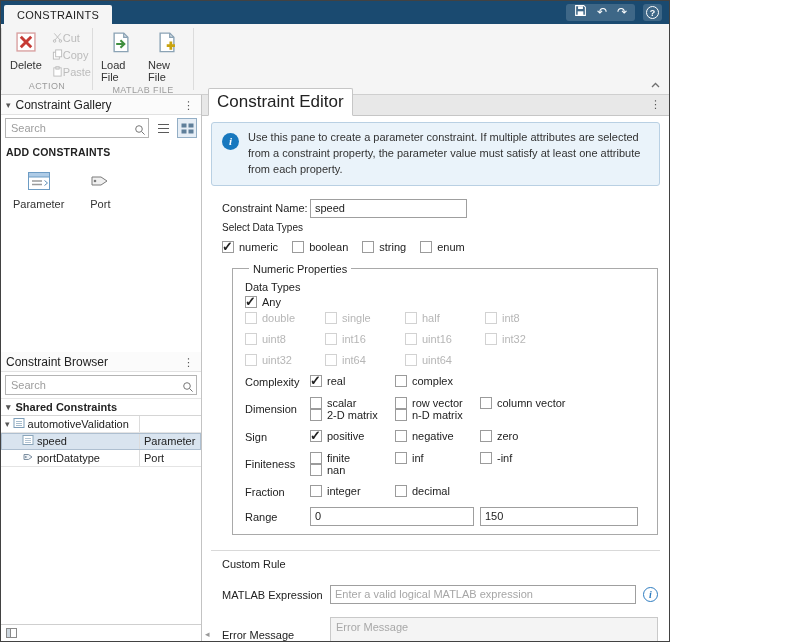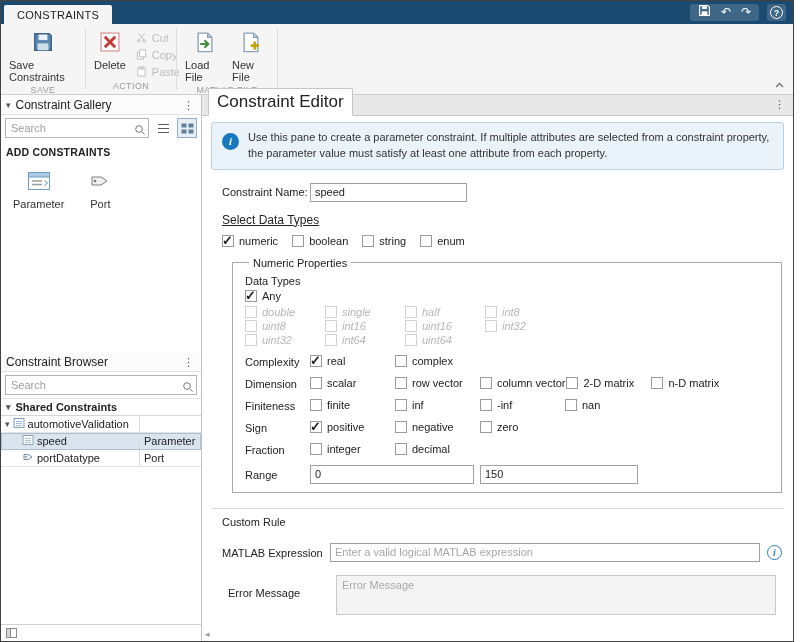--- a/index.html
+++ b/index.html
@@ -1,36 +1,36 @@
 <!DOCTYPE html>
 <html><head>
 <meta charset="utf-8">
 <style>
   *{box-sizing:border-box;margin:0;padding:0;}
   html,body{background:#ffffff;}
   body{font-family:"Liberation Sans",sans-serif;width:802px;height:642px;}
-  .window{width:794px;height:642px;border:1px solid #424242;display:flex;flex-direction:column;background:#0f766e;overflow:hidden;}
+  .window{width:670px;height:642px;border:1px solid #424242;display:flex;flex-direction:column;background:#0f766e;overflow:hidden;}
 
   
   .titlebar{height:23px;background:#1a4a70;display:flex;align-items:flex-end;flex:none;position:relative;}
   .ribbon-tab{margin-left:3px;background:#f5f5f5;color:#1d1d1d;font-size:11px;letter-spacing:.3px;padding:4px 13px 3px;border-radius:2px 2px 0 0;}
   .qab{position:absolute;right:34px;top:3px;display:flex;align-items:center;gap:10px;background:rgba(255,255,255,.16);border-radius:3px;padding:0 8px;height:17px;color:#fff;font-size:12px;}
   .qab .g{line-height:17px;}
   .help-btn{position:absolute;right:7px;top:3px;width:19px;height:17px;border-radius:3px;background:rgba(255,255,255,.16);display:flex;align-items:center;justify-content:center;}
   .help-circle{width:13px;height:13px;border:1px solid #fff;border-radius:50%;color:#fff;font-size:9px;font-weight:bold;display:flex;align-items:center;justify-content:center;}
 
   
   .ribbon{height:71px;background:#f5f5f5;border-bottom:1px solid #cfcfcf;display:flex;flex:none;position:relative;}
   .rgroup{display:flex;flex-direction:column;flex:none;}
   .rbuttons{flex:1;display:flex;align-items:stretch;padding:4px 4px 0;}
   .rlabel{font-size:9px;color:#9b9b9b;text-align:center;padding:2px 0 4px;letter-spacing:.4px;}
   .rdivider{width:1px;background:#dcdcdc;margin:4px 0;flex:none;}
   .bigbtn{display:flex;flex-direction:column;align-items:center;gap:4px;font-size:11px;color:#333;padding:3px 4px 0;cursor:default;}
   .smallstack{display:flex;flex-direction:column;gap:3px;padding:3px 2px 0 6px;}
-  .smallbtn{display:flex;align-items:center;gap:5px;font-size:11px;color:#bcbcbc;height:14px;}
+  .smallbtn{display:flex;align-items:center;font-size:11px;color:#bcbcbc;height:14px;}
   .collapse-btn{position:absolute;right:6px;bottom:3px;width:16px;height:13px;display:flex;align-items:center;justify-content:center;}
 
   
   .bodyrow{flex:1;display:flex;min-height:0;}
   .sidebar{width:201px;flex:none;border-right:1px solid #c3c3c3;display:flex;flex-direction:column;background:#fff;}
   .phead{height:20px;display:flex;align-items:center;gap:5px;padding:0 5px;background:#fbfbfb;border-bottom:1px solid #e2e2e2;flex:none;}
   .caret{font-size:9px;color:#555;}
   .ptitle{font-size:12px;color:#222;}
   .kebab{margin-left:auto;color:#555;font-size:11px;line-height:10px;padding:0 2px;}
 
@@ -68,39 +68,39 @@
   .doctabs .kebab{position:absolute;right:6px;top:4px;}
   .editor{flex:1;background:#fff;position:relative;overflow:hidden;padding-top:6px;}
 
   .banner{margin:0 9px;border:1px solid #b9d0e3;background:#eaf3fa;border-radius:3px;padding:7px 12px 7px 36px;position:relative;font-size:11px;color:#333;line-height:1.45;}
   .banner .bicon{position:absolute;left:10px;top:10px;width:17px;height:17px;border-radius:50%;background:#1878be;color:#fff;font-size:11px;font-weight:bold;font-style:italic;display:flex;align-items:center;justify-content:center;font-family:"Liberation Serif",serif;}
 
   .frow{display:flex;align-items:center;margin-left:20px;margin-right:11px;}
   .flabel{width:88px;font-size:11px;color:#222;flex:none;}
   .tinput{height:19px;border:1px solid #9f9f9f;font-size:11px;padding:0 4px;font-family:inherit;color:#222;background:#fff;}
   .tinput::placeholder{color:#a6a6a6;}
-  .sectlabel{margin:11px 0 8px 20px;font-size:12px;color:#222;text-decoration:underline;}
+  .sectlabel{margin:4px 0 8px 20px;font-size:10px;color:#222;}
 
   .cb{display:inline-flex;align-items:center;gap:5px;font-size:11px;color:#222;cursor:default;}
   .cb .box{width:12px;height:12px;border:1px solid #9b9b9b;background:#fff;position:relative;flex:none;}
   .cb .box.checked::after{content:"✓";position:absolute;left:-1px;top:-3px;font-size:13px;font-weight:bold;color:#222;}
   .cb.dis{color:#b6b6b6;}
   .cb.dis .box{border-color:#d2d2d2;}
   .cbrow .cb{margin-right:14px;}
 
   fieldset.numeric{margin:10px 11px 0 30px;border:1px solid #a9a9a9;padding:5px 12px 2px;}
   fieldset.numeric legend{font-size:11px;color:#222;padding:0 4px;margin-left:4px;}
   .prow{display:flex;align-items:center;margin-bottom:9px;}
   .prow.top{align-items:flex-start;flex-direction:column;}
   .plabel{width:65px;font-size:11px;color:#222;flex:none;padding-top:1px;}
   .pcontrols{display:flex;flex-wrap:wrap;align-items:center;}
   .pcontrols .cb{min-width:84px;margin-right:1px;}
   .anywrap{width:52px;flex:none;padding-top:1px;}
   .vsep{width:1px;background:#c9c9c9;align-self:stretch;margin:0 12px 0 2px;}
-  .dtgrid{display:grid;grid-template-columns:repeat(4,80px);row-gap:2px;font-style:italic;}
+  .dtgrid{display:grid;grid-template-columns:repeat(4,80px);row-gap:9px;}
 
   .custom-divider{border-top:1px solid #d9d9d9;margin:15px 9px 0;}
   .customlabel{margin:7px 0 0 20px;font-size:11px;color:#222;}
   .xrow{display:flex;align-items:center;margin:15px 11px 0 20px;justify-content:center;}
   .xrow.top{align-items:flex-start;}
   .xlabel{width:108px;font-size:11px;color:#222;flex:none;padding-top:2px;}
   .tarea{width:440px;height:40px;background:#f4f4f4;border:1px solid #c9c9c9;font-size:11px;padding:3px 5px;resize:none;color:#222;font-family:inherit;}
   .tarea::placeholder{color:#a8a8a8;}
   .info-i{width:15px;height:15px;border-radius:50%;border:1px solid #2e7cc0;color:#2e7cc0;font-size:10px;font-weight:bold;font-style:italic;display:inline-flex;align-items:center;justify-content:center;margin-left:7px;flex:none;font-family:"Liberation Serif",serif;}
   .main-grip{position:absolute;left:3px;bottom:2px;color:#9a9a9a;font-size:9px;}
@@ -122,36 +122,20 @@
       </span>
       <span class="g">↶</span>
       <span class="g">↷</span>
     </div>
     <div class="help-btn">
       <span class="help-circle">?</span>
     </div>
   </div>
 
   <div class="ribbon">
-    <div class="rgroup" style="width:84px">
-      <div class="rbuttons">
-        <div class="bigbtn">
-          <span>
-            <svg width="22" height="22" viewBox="0 0 16 16">
-                <path d="M2 2h10.5l1.5 1.5V14H2z" fill="#5e87ad" stroke="#3c6档" stroke-width="0"></path>
-                <path d="M2 2h10.5l1.5 1.5V14H2z" fill="#5e87ad" stroke="#39618a" stroke-width="1"></path>
-                <rect x="4.8" y="2.6" width="6.4" height="4" fill="#e9f0f7"></rect>
-                <rect x="4" y="9" width="8" height="5" fill="#cfdde9"></rect>
-              </svg>
-          </span>
-          <span>Save Constraints</span>
-        </div>
-      </div>
-      <div class="rlabel">SAVE</div>
-    </div>
     <div class="rdivider"></div>
 
     <div class="rgroup" style="width:90px">
       <div class="rbuttons">
         <div class="bigbtn">
           <span>
             <svg width="22" height="22" viewBox="0 0 16 16">
                 <rect x="1.5" y="1.5" width="13" height="13" fill="#fff" stroke="#d9a0a0"></rect>
                 <path d="M4.2 4.2 L11.8 11.8 M11.8 4.2 L4.2 11.8" stroke="#c63a34" stroke-width="2.1"></path>
               </svg>
@@ -488,55 +472,55 @@
                   <span>2-D matrix</span>
                 </label>
               <label class="cb">
                   <span class="box"></span>
                   <span>n-D matrix</span>
                 </label>
             </span>
           </div>
 
           <div class="prow">
+            <span class="plabel">Sign</span>
+            <span class="pcontrols">
+              <label class="cb">
+                  <span class="box checked"></span>
+                  <span>positive</span>
+                </label>
+              <label class="cb">
+                  <span class="box"></span>
+                  <span>negative</span>
+                </label>
+              <label class="cb">
+                  <span class="box"></span>
+                  <span>zero</span>
+                </label>
+            </span>
+          </div>
+
+          <div class="prow">
             <span class="plabel">Finiteness</span>
             <span class="pcontrols">
               <label class="cb">
                   <span class="box"></span>
                   <span>finite</span>
                 </label>
               <label class="cb">
                   <span class="box"></span>
                   <span>inf</span>
                 </label>
               <label class="cb">
                   <span class="box"></span>
                   <span>-inf</span>
                 </label>
               <label class="cb">
                   <span class="box"></span>
                   <span>nan</span>
-                </label>
-            </span>
-          </div>
-
-          <div class="prow">
-            <span class="plabel">Sign</span>
-            <span class="pcontrols">
-              <label class="cb">
-                  <span class="box checked"></span>
-                  <span>positive</span>
-                </label>
-              <label class="cb">
-                  <span class="box"></span>
-                  <span>negative</span>
-                </label>
-              <label class="cb">
-                  <span class="box"></span>
-                  <span>zero</span>
                 </label>
             </span>
           </div>
 
           <div class="prow">
             <span class="plabel">Fraction</span>
             <span class="pcontrols">
               <label class="cb">
                   <span class="box"></span>
                   <span>integer</span>

